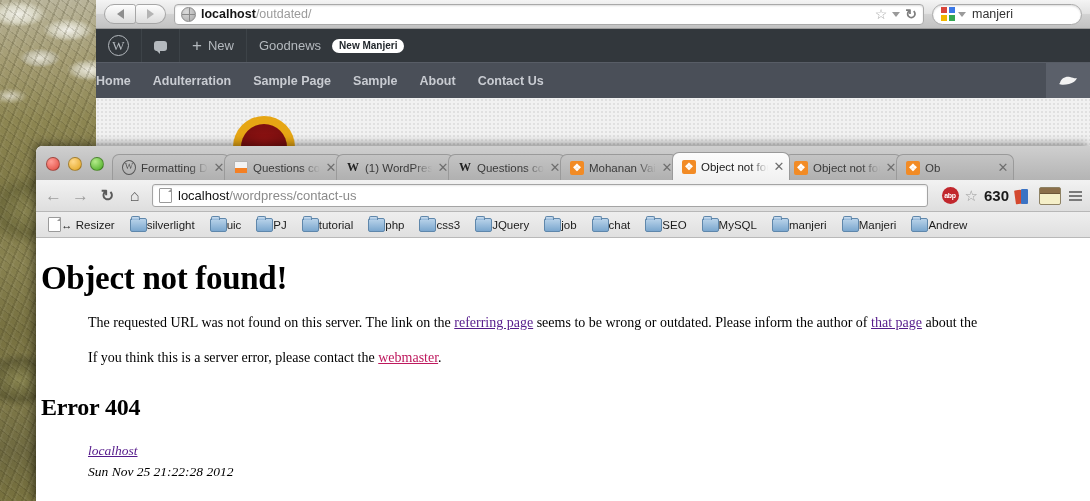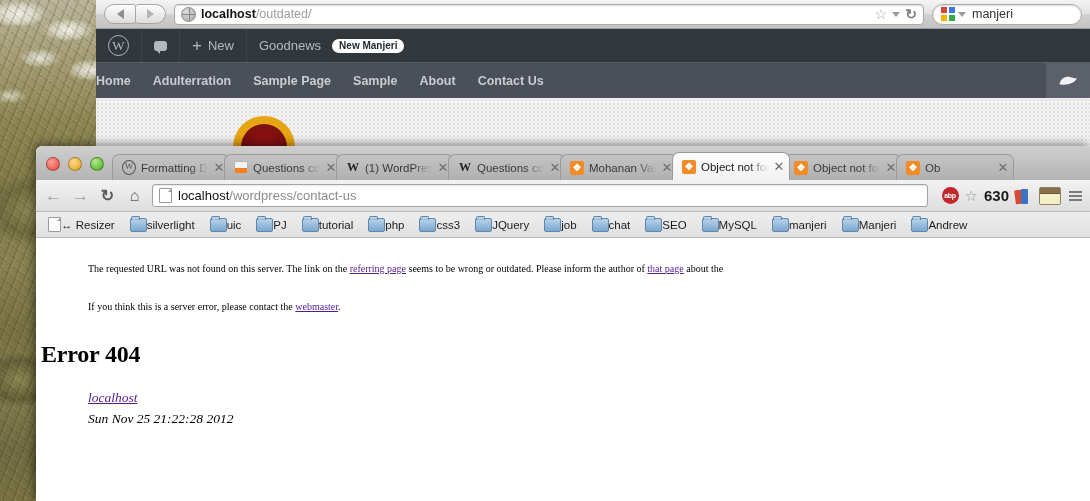--- a/index.html
+++ b/index.html
@@ -258,24 +258,24 @@
     background:#fff;height:242px;overflow:hidden;position:relative;
     font-family:"Liberation Serif","DejaVu Serif",serif;color:#000;
   }
   .page h1{
     font-size:33px;font-weight:bold;margin:22px 0 0 5px;letter-spacing:-.3px;
   }
   .page h2{
     font-size:24px;font-weight:bold;margin:28px 0 0 5px;letter-spacing:-.2px;
   }
   .page p{
-    font-size:10px;margin:25px 0 0 52px;line-height:1.25;white-space:nowrap;
+    font-size:14px;margin:17px 0 0 52px;line-height:1.25;white-space:nowrap;
   }
   .page a{color:#551a8b;text-decoration:underline;}
-  .page a.unvisited{color:#4c1d95;}
+  .page a.unvisited{color:#be185d;}
   .sig{margin:20px 0 0 52px;font-style:italic;font-size:13.5px;line-height:1.55;}
   .sig a{color:#551a8b;text-decoration:underline;font-style:italic;}
 </style>
 </head>
 <body>
 
 <div id="desktop"></div>
 
 <div id="back-window">
 
@@ -499,20 +499,21 @@
         <span class="folder-ico"></span>
         <span>Manjeri</span>
       </div>
     <div class="bm">
         <span class="folder-ico"></span>
         <span>Andrew</span>
       </div>
   </div>
 
   <div class="page">
+    <h1>Object not found!</h1>
 
     <p>
       <span>The requested URL was not found on this server. The link on the </span><a href="#">referring page</a><span> seems to be wrong or outdated. Please inform the author of </span><a href="#">that page</a><span> about the</span>
     </p>
 
     <p>
       <span>If you think this is a server error, please contact the </span><a href="#" class="unvisited">webmaster</a><span>.</span>
     </p>
 
     <h2>Error 404</h2>

